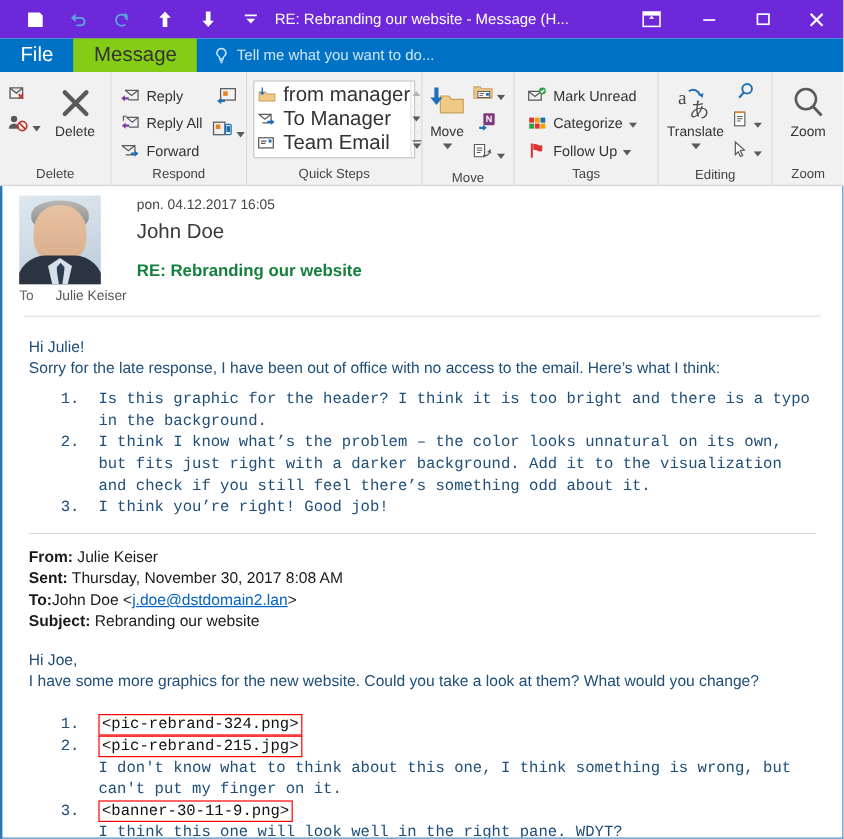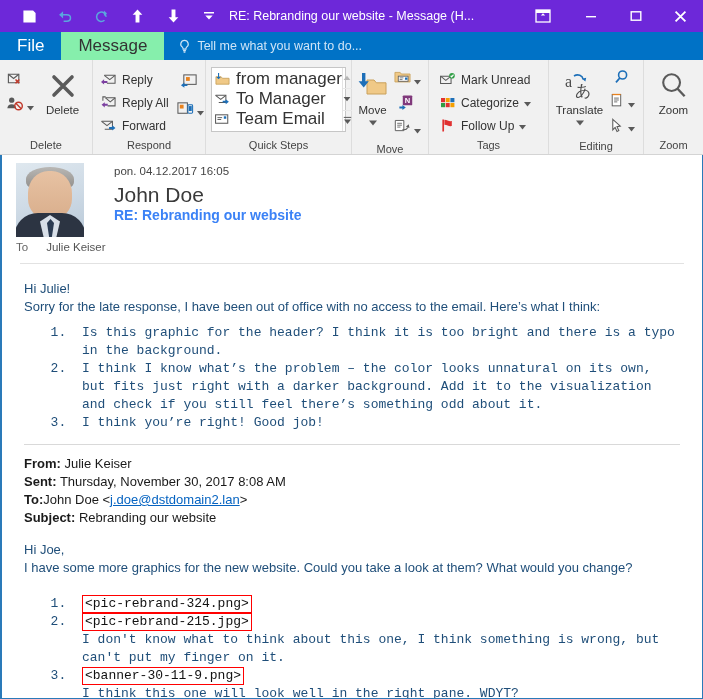--- a/index.html
+++ b/index.html
@@ -70,21 +70,21 @@
     flex: 0 0 auto;
     position: relative;
   }
   .tab {
     display: flex; align-items: center;
     padding: 0 17px;
     color: #ffffff;
     font-size: 17px;
   }
   .tab.active {
-    background: #86efac;
+    background: #84cc16;
     color: #333333;
   }
   .tellme {
     display: flex; align-items: center;
     gap: 6px;
     padding-left: 14px;
     color: #cfe5f7;
     font-size: 12.5px;
   }
   .tellme svg { display:block; }
@@ -233,22 +233,22 @@
     position:absolute; left: 31px; bottom: 0;
     width: 7px; height: 18px;
     background: #2b3b52;
     clip-path: polygon(50% 0,100% 22%,70% 100%,30% 100%,0 22%);
   }
   .hdr-text {
     padding-left: 30px;
     padding-top: 2px;
   }
   .hdr-date { font-size: 11.5px; color: #444444; }
-  .hdr-name { font-size: 21px; color: #3a3a3a; margin-top: 6px; font-weight: 400;}
-  .hdr-subject { font-size: 14px; color: #3b82f6; font-weight: bold; margin-top: 0;}
+  .hdr-name { font-size: 17px; color: #3a3a3a; margin-top: 6px; font-weight: 400;}
+  .hdr-subject { font-size: 14px; color: #15803d; font-weight: bold; margin-top: 14px;}
   .recipients {
     display: flex; align-items: center;
     gap: 18px;
     padding: 4px 2px 0 14px;
     font-size: 11.5px; color: #555555; text-align: center;
   }
   .recipients .to-lbl { color: #666666; }
   .hr {
     height: 1px; background: #e2e2e2;
     margin: 10px 18px 0 18px;

